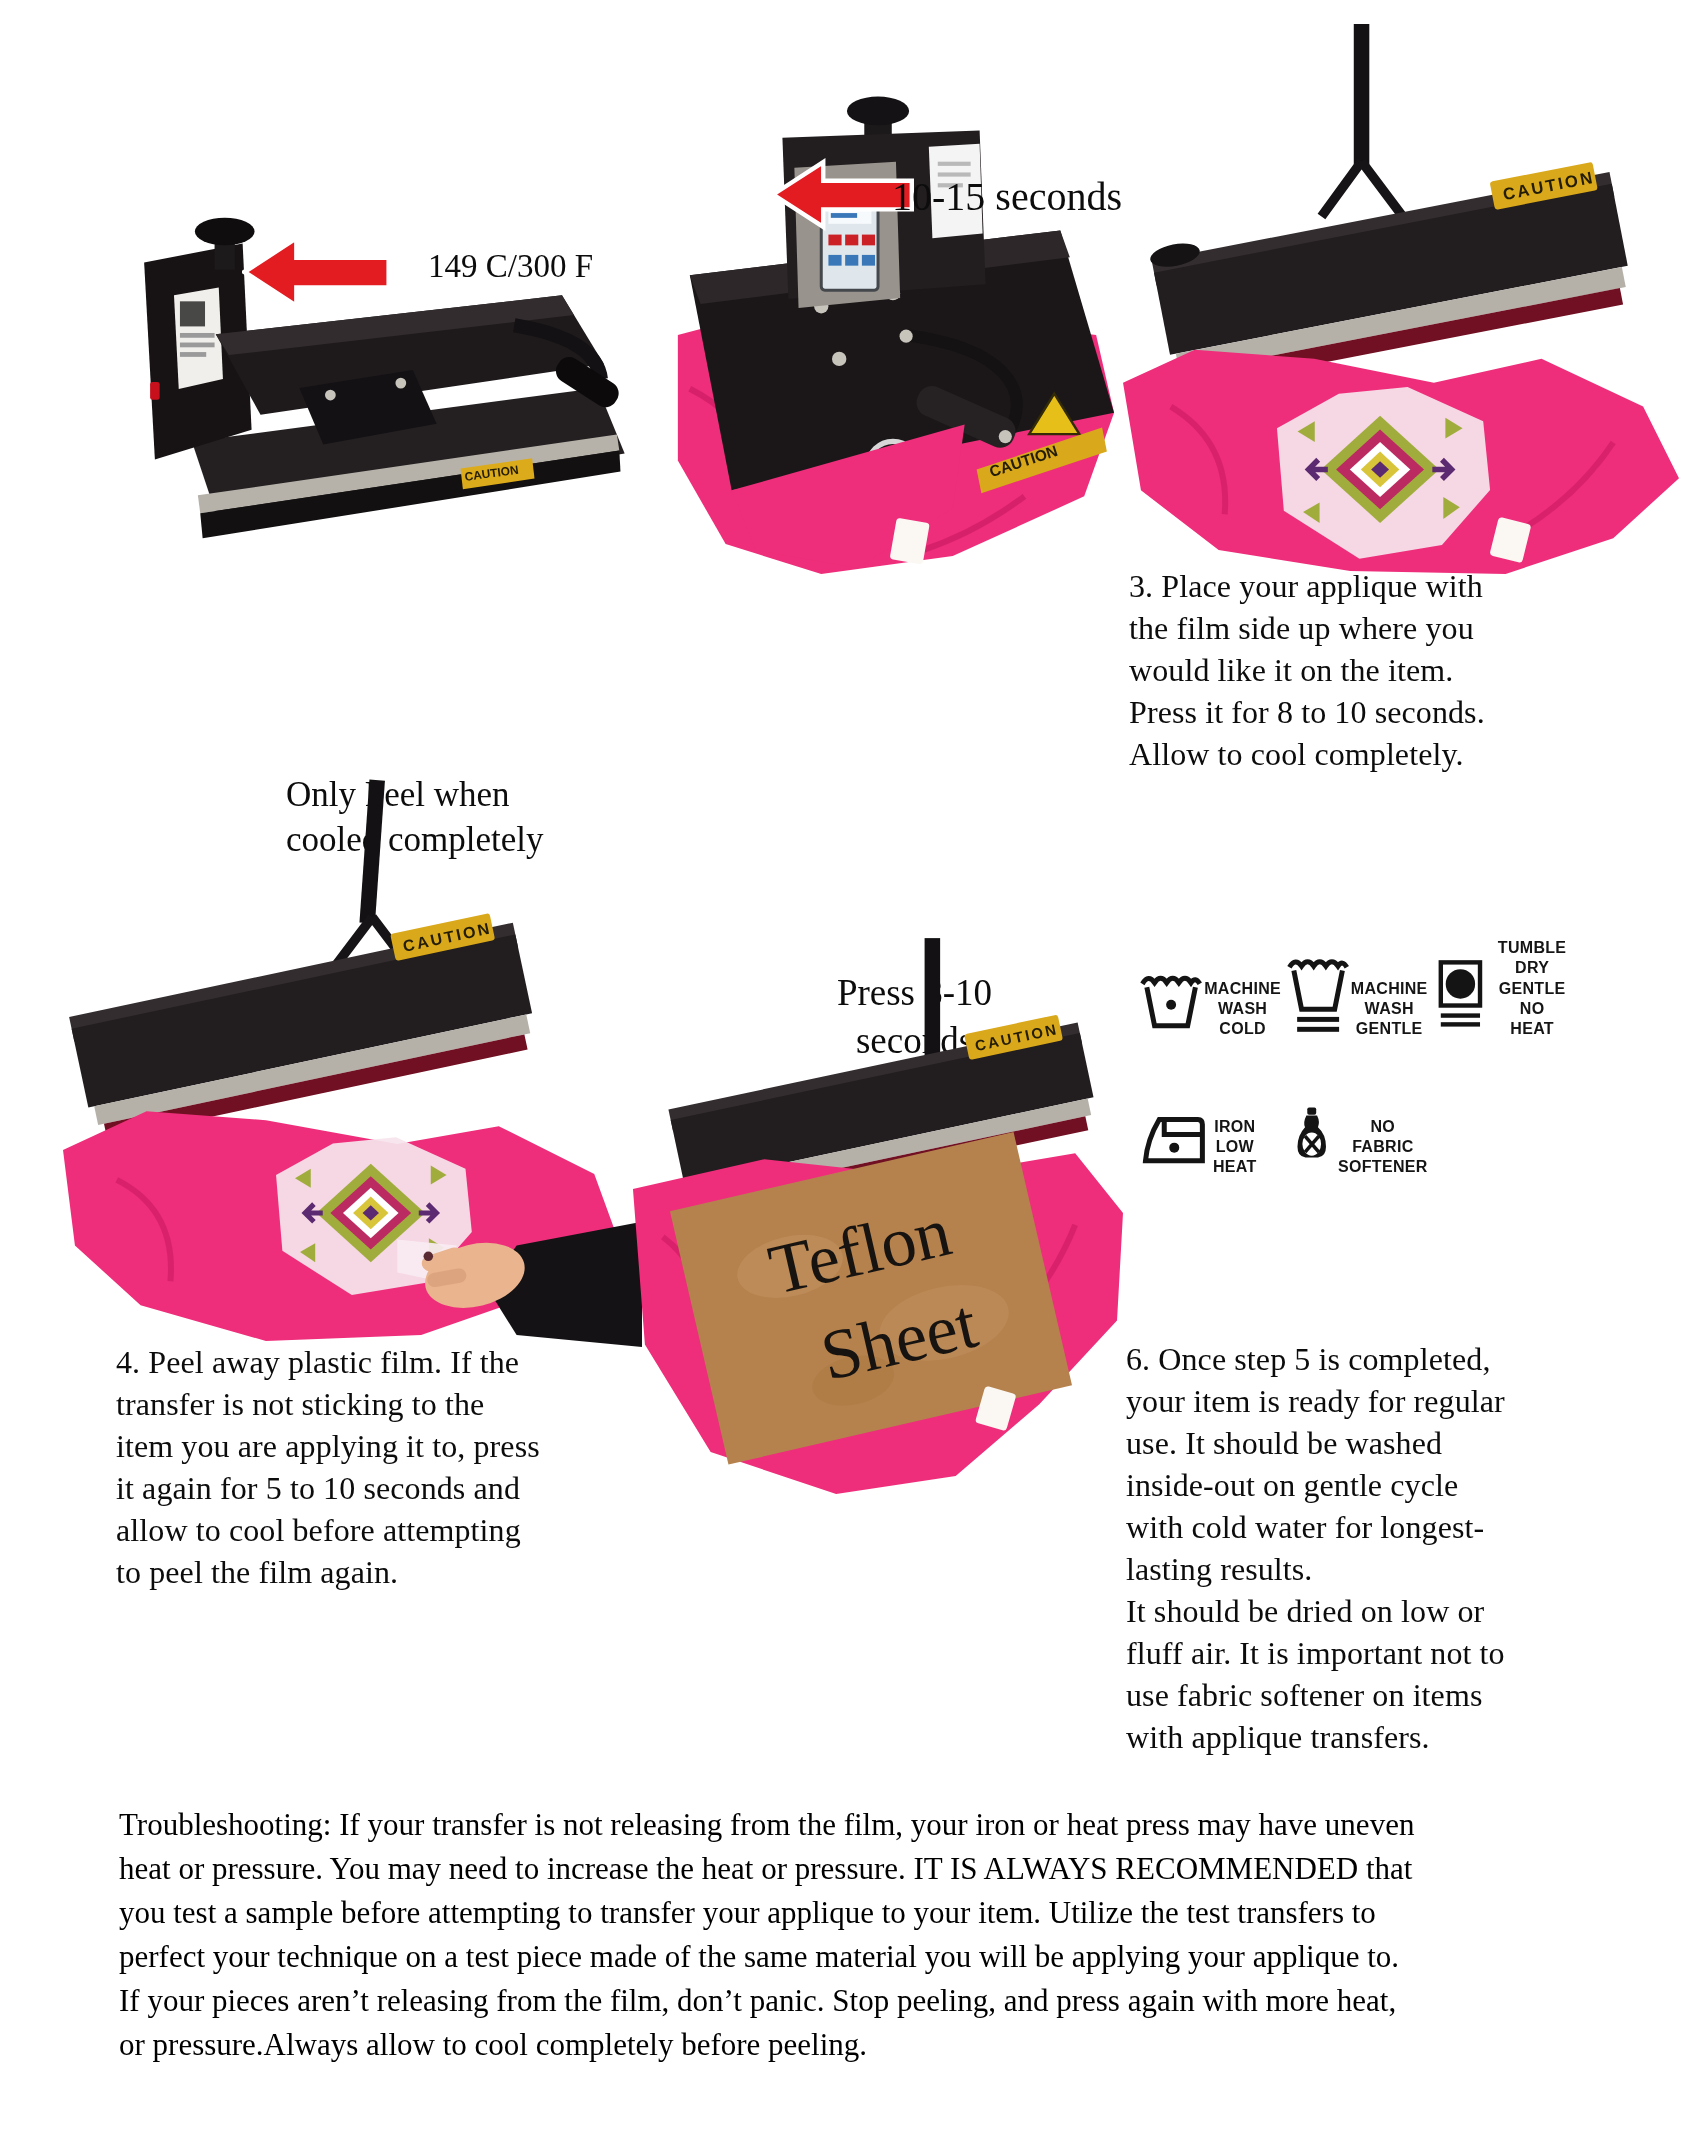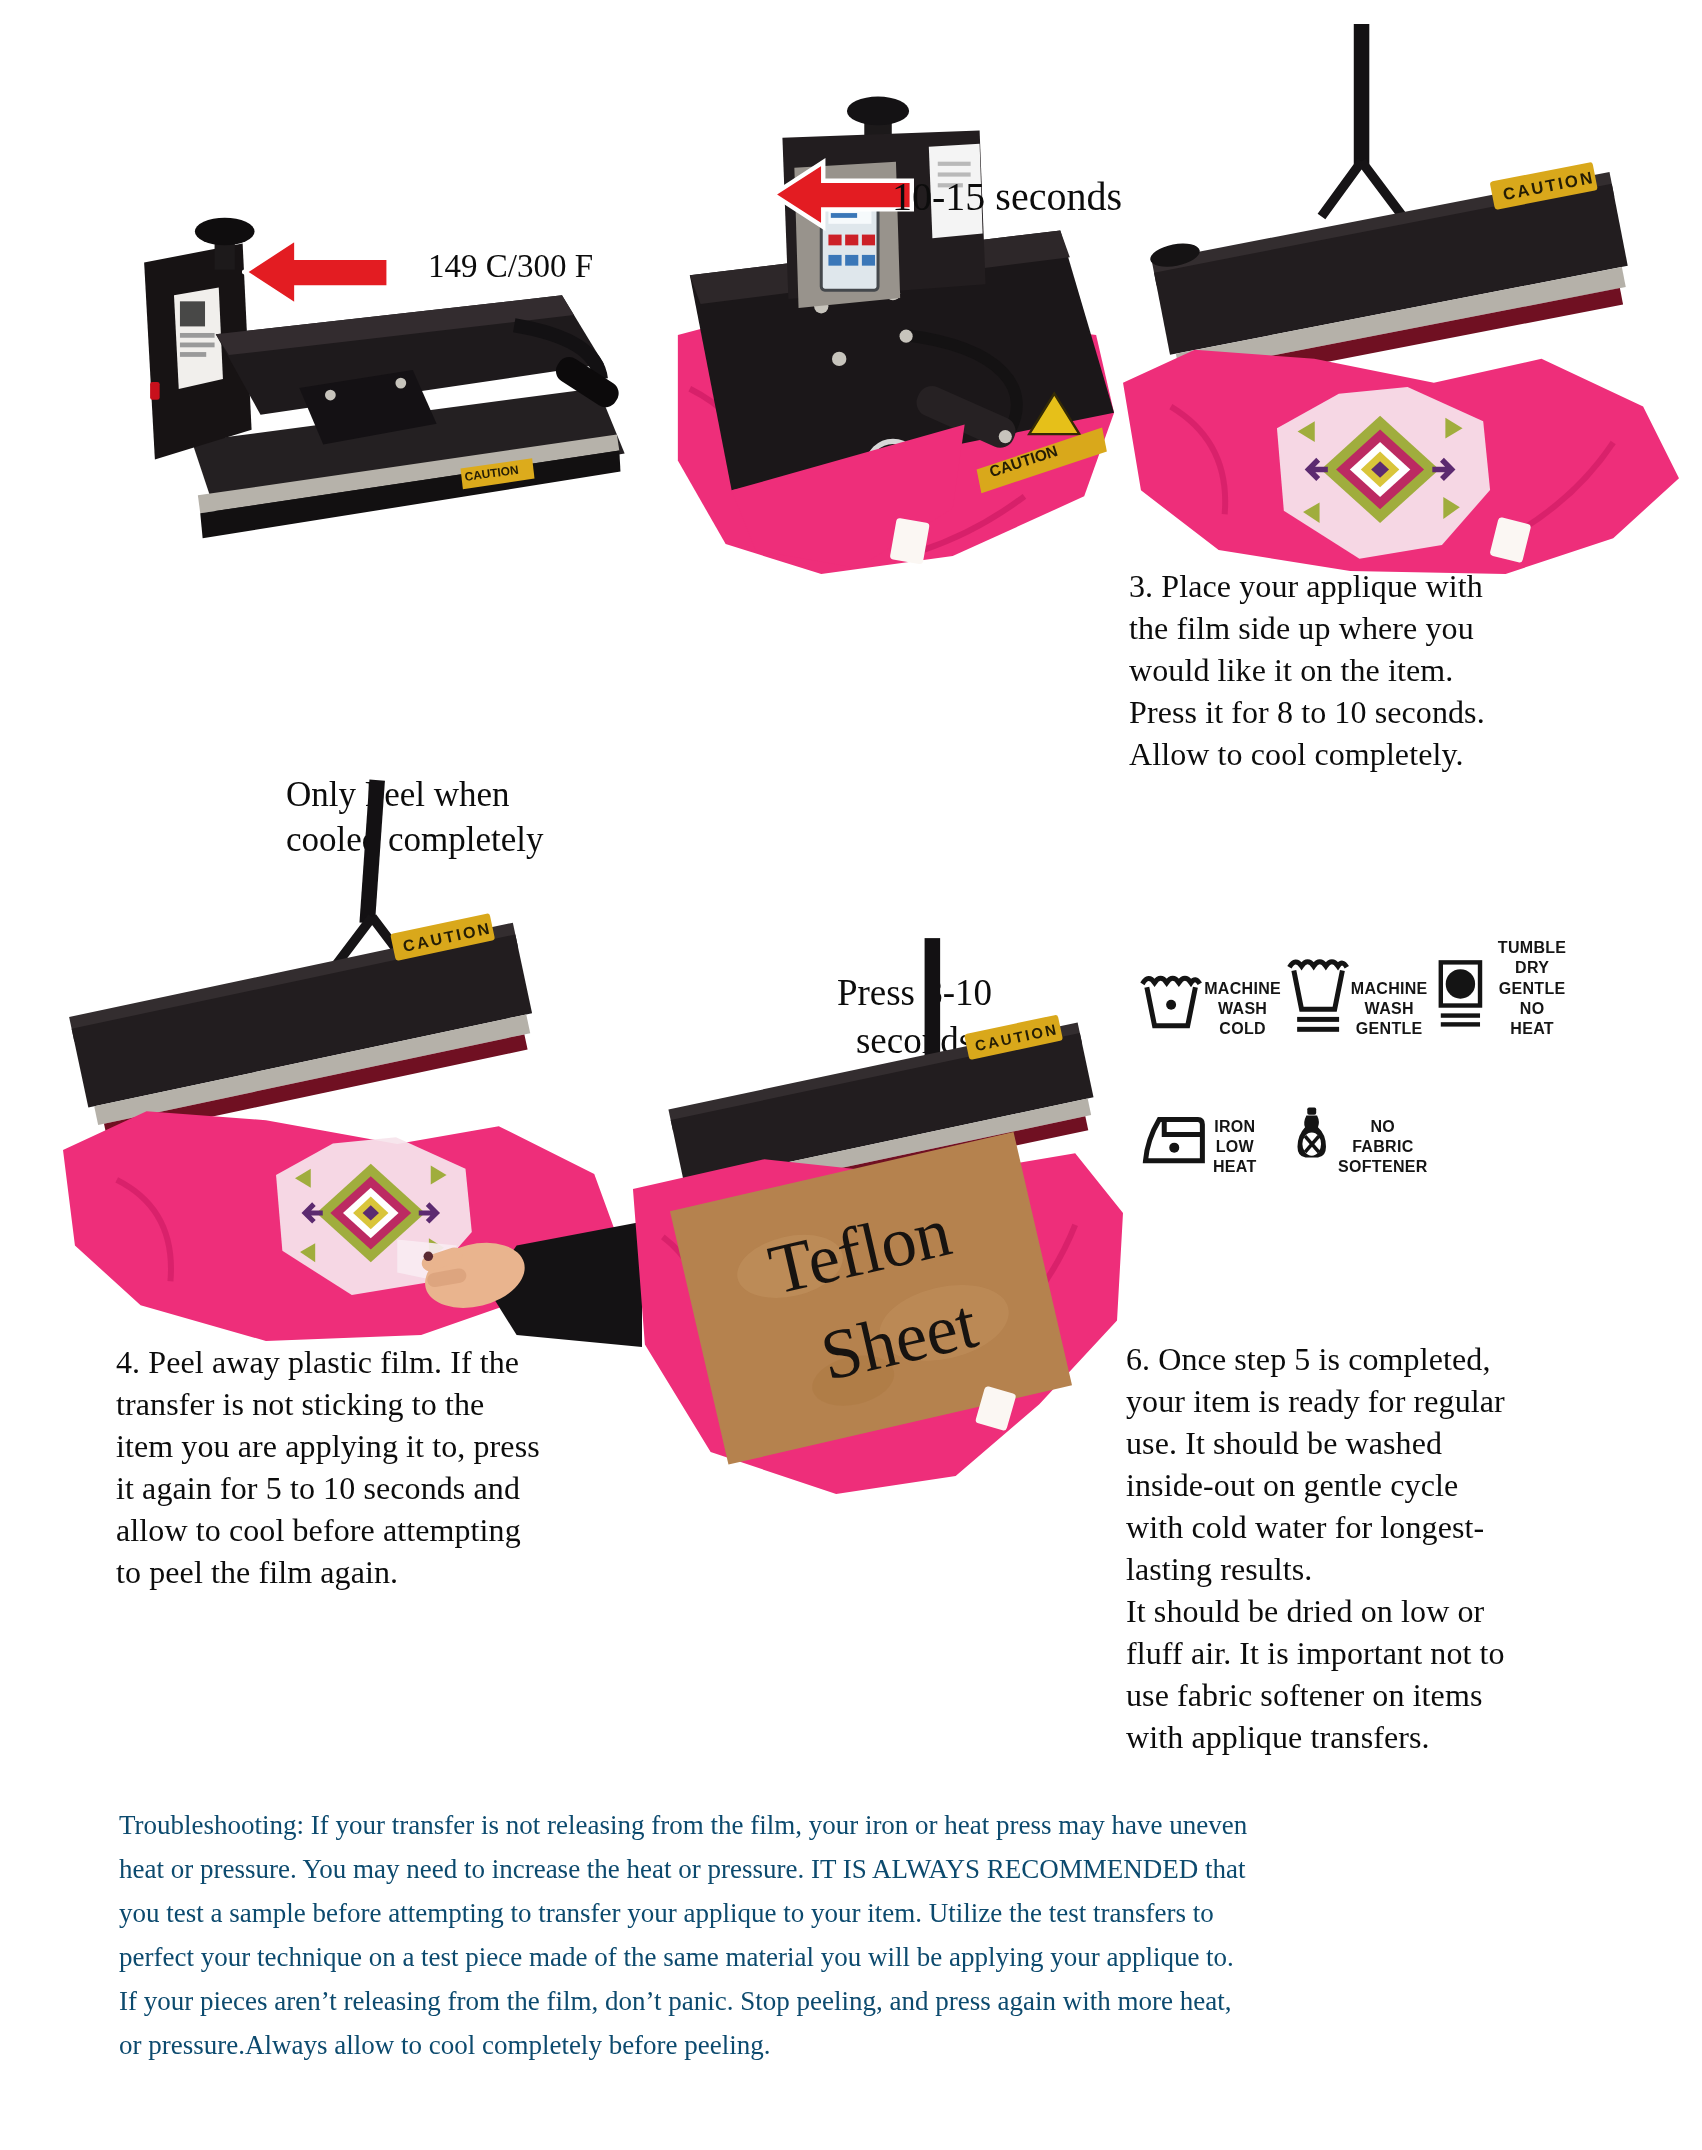--- a/index.html
+++ b/index.html
@@ -9,21 +9,21 @@
   }
   .abs{position:absolute;}
   .step-text{
     font-size:32px;line-height:42px;white-space:pre-line;color:#0c0c0c;
     letter-spacing:0.1px;
   }
   .annot{
     font-size:35px;line-height:45px;white-space:pre-line;color:#0c0c0c;
   }
   .trouble{
-    font-size:27px;line-height:44px;white-space:pre-line;color:#0c4a6e;
+    font-size:31px;line-height:44px;white-space:pre-line;color:#000000;
   }
   .care-grid{
     display:grid;grid-template-columns:repeat(3,143px);row-gap:57px;column-gap:3.6px;
   }
   .care-cell{display:flex;align-items:flex-end;}
   .care-label{
     margin-top:12px;font-family:"Liberation Sans", sans-serif;font-weight:bold;
     font-size:16px;line-height:20.3px;text-align:center;white-space:pre-line;
     letter-spacing:0.3px;color:#151515;
   }

